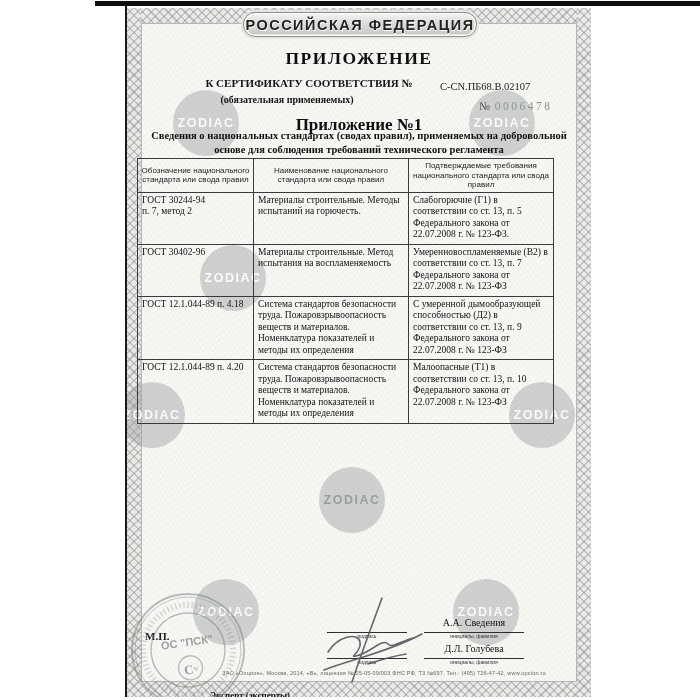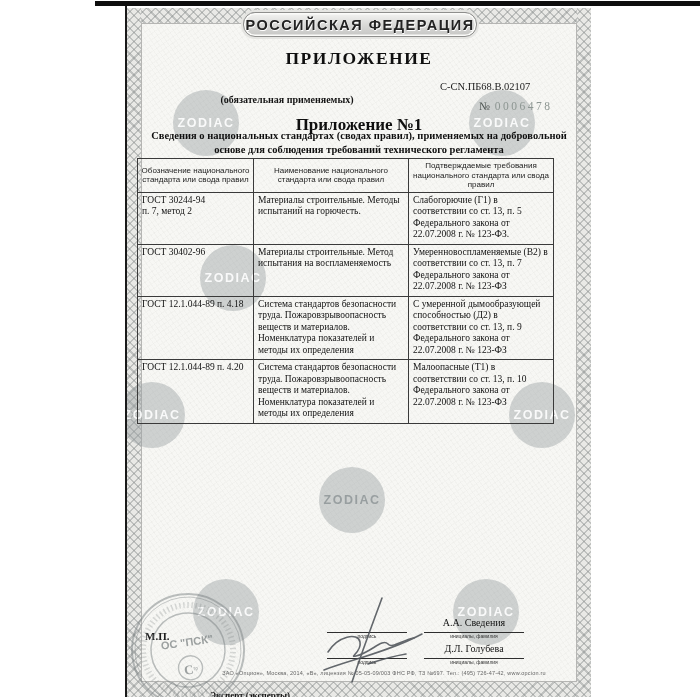--- a/index.html
+++ b/index.html
@@ -111,20 +111,21 @@
   <div class="zodiac" style="left:342px;top:82px;">ZODIAC</div>
   <div class="zodiac" style="left:73px;top:237px;">ZODIAC</div>
   <div class="zodiac" style="left:-8px;top:374px;">ZODIAC</div>
   <div class="zodiac" style="left:382px;top:374px;">ZODIAC</div>
   <div class="zodiac" style="left:192px;top:459px;color:rgba(110,118,122,.55);">ZODIAC</div>
   <div class="zodiac" style="left:66px;top:571px;">ZODIAC</div>
   <div class="zodiac" style="left:326px;top:571px;">ZODIAC</div>
 
   <div class="badge">РОССИЙСКАЯ ФЕДЕРАЦИЯ</div>
   <div class="doc-title">ПРИЛОЖЕНИЕ</div>
+  <div class="cert-line">К СЕРТИФИКАТУ СООТВЕТСТВИЯ   №</div>
   <div class="cert-number">C-CN.ПБ68.В.02107</div>
   <div class="cert-type">(обязательная применяемых)</div>
   <div class="form-number">
     <span class="sign">№</span>
     <span class="serial">0006478</span>
   </div>
 
   <div class="app-no">Приложение №1</div>
   <div class="app-sub">Сведения о национальных стандартах (сводах правил), применяемых на добровольной основе для соблюдения требований технического регламента</div>
 

